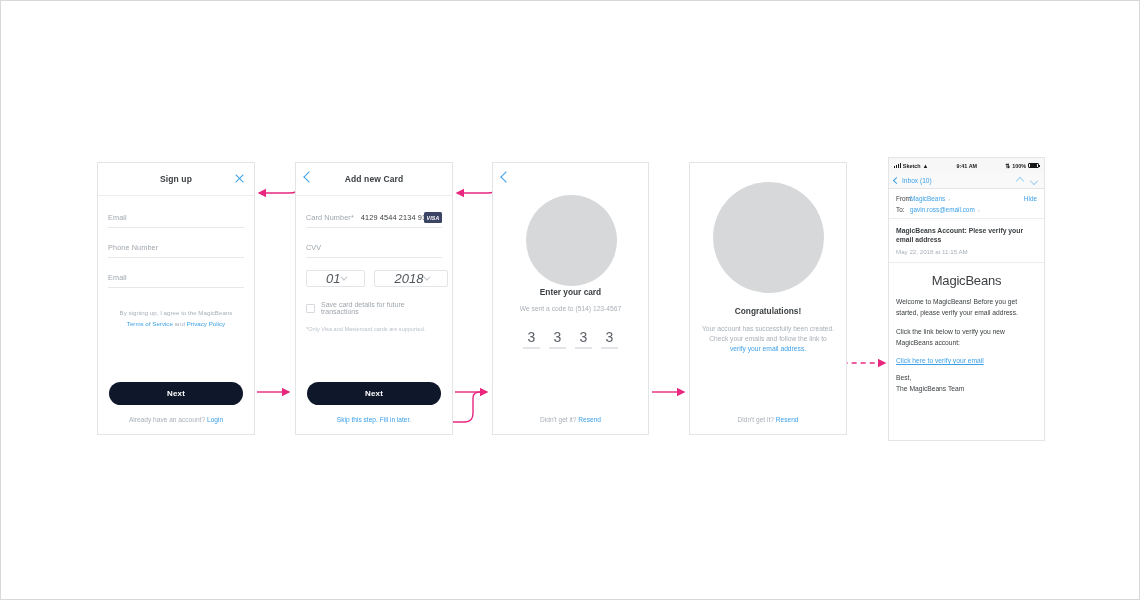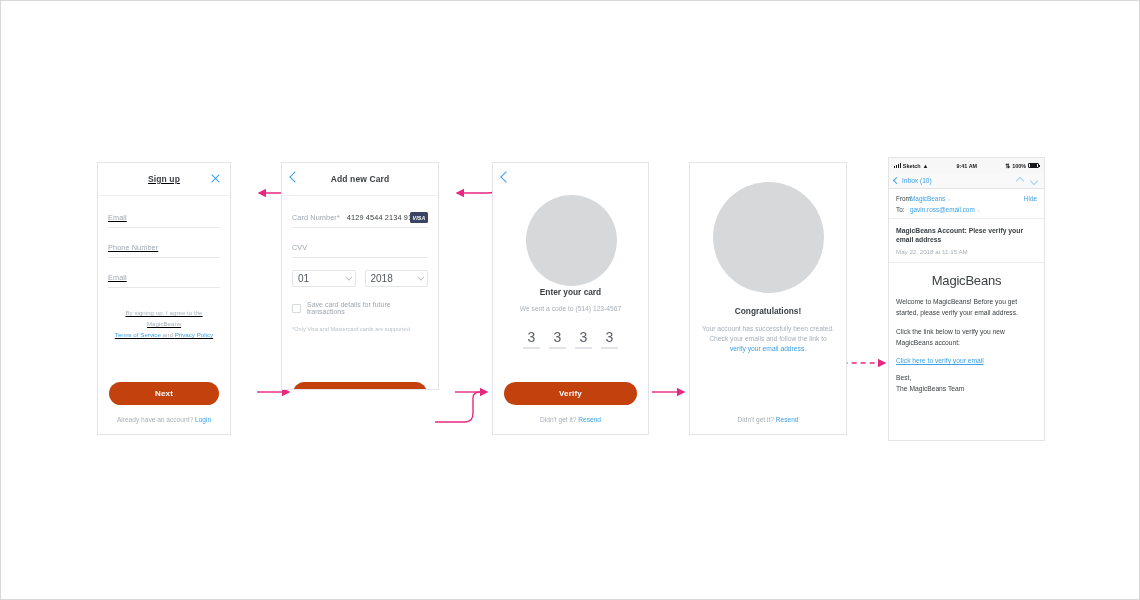--- a/index.html
+++ b/index.html
@@ -16,22 +16,22 @@
     background: #ffffff;
   }
 
   
   .screen {
     position: absolute;
     background: #ffffff;
     border: 1px solid #e2e4e7;
     overflow: hidden;
   }
-  .scr1 { left: 96px;  top: 161px; width: 134px; height: 273px; text-decoration: underline; }
-  .scr2 { left: 280px; top: 161px; width: 158px; height: 228px; }
+  .scr1 { left: 96px;  top: 161px; width: 158px; height: 273px; }
+  .scr2 { left: 294px; top: 161px; width: 158px; height: 273px; }
   .scr3 { left: 491px; top: 161px; width: 157px; height: 273px; }
   .scr4 { left: 688px; top: 161px; width: 158px; height: 273px; }
   .scr5 { left: 887px; top: 156px; width: 157px; height: 284px; }
 
   .scr-title {
     text-align: center;
     font-size: 8.5px;
     font-weight: bold;
     color: #3c4043;
     padding-top: 11px;
@@ -91,40 +91,41 @@
     text-align: center;
     font-size: 6.2px; color: #a9b0b7;
     line-height: 11px;
     margin-top: 19px;
   }
   .legal a { color: #3ba0e8; text-decoration: none; }
 
   .btn-primary {
     position: absolute; left: 11px; right: 11px;
     height: 23px; border-radius: 12px;
-    background: #c2410c;
+    background: #0f172a;
     color: #ffffff; font-size: 8px; font-weight: bold;
     display: flex; align-items: center; justify-content: center;
     cursor: pointer; letter-spacing: .2px;
   }
   .foot-note {
     position: absolute; left: 0; right: 0;
     text-align: center; font-size: 6.6px; color: #a9b0b7;
   }
   .foot-note a { color: #3ba0e8; text-decoration: none; }
   .link-blue { color: #3ba0e8; text-decoration: none; }
 
   
   .select-row { display: flex; gap: 9px; margin-top: 12px; }
   .select {
     flex: 1; height: 17px;
     border: 1px solid #e2e4e7; border-radius: 2px;
     display: flex; align-items: center; justify-content: space-between;
-    padding: 0 5px; font-size: 10px; color: #52585e;
+    padding: 0 19px; font-size: 13px; color: #52585e;
     cursor: pointer;
+    font-style: italic;
   }
   .chev-dn {
     width: 5px; height: 5px;
     border-right: 1px solid #b7bdc3;
     border-bottom: 1px solid #b7bdc3;
     transform: rotate(45deg) translateY(-2px);
   }
 
   .checkrow {
     display: flex; align-items: center; gap: 6px; margin-top: 14px;
@@ -344,21 +345,20 @@
       <div class="code-cell">
         <div class="code-digit">3</div>
         <div class="code-line"></div>
       </div>
       <div class="code-cell">
         <div class="code-digit">3</div>
         <div class="code-line"></div>
       </div>
     </div>
 
-    <div class="btn-primary" style="top:219px">Verify</div>
     <div class="foot-note" style="top:253px">
       <span>Didn't get it? </span><a href="#">Resend</a>
     </div>
   </div>
 
   <div class="screen scr5">
     <div class="statusbar">
       <span class="sb-left">
         <span class="sig-bars">
             <i></i>

